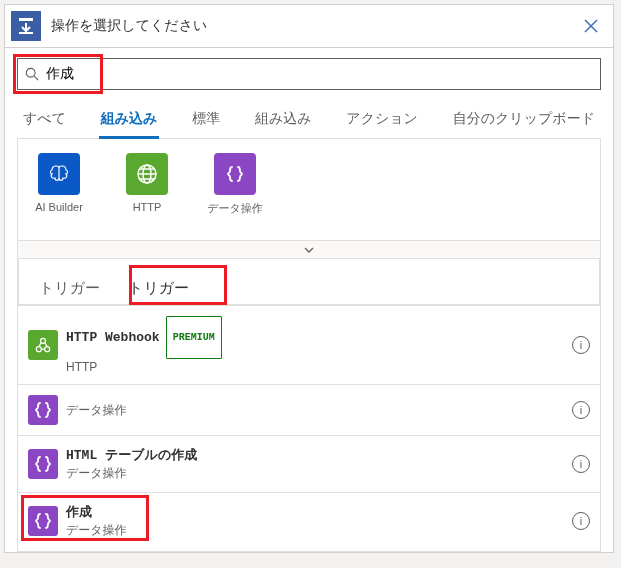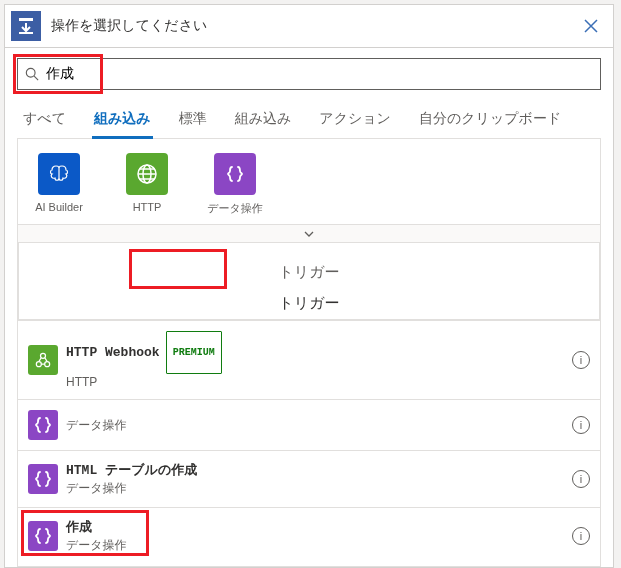--- a/index.html
+++ b/index.html
@@ -10,30 +10,30 @@
     .header-title { margin-left: 10px; flex: 1; font-size: 14px; }
     .close-btn { width: 24px; height: 24px; display: flex; align-items: center; justify-content: center; color: #3b6fb6; cursor: pointer; font-size: 16px; }
     .body { padding: 10px 12px 0; }
     .search-icon { width: 28px; display: flex; align-items: center; justify-content: center; color: #605e5c; }
     .search-input { border: none; outline: none; font-size: 14px; flex: 1; background: transparent; }
     .search-full { border: 1px solid #605e5c; height: 32px; }
     
     .search-area { position: relative; margin-bottom: 14px; }
     .search-area .search-full { display: flex; align-items: center; }
     .search-area .hl { position: absolute; border: 3px solid #ed1c24; top: -4px; left: -4px; height: 40px; width: 90px; pointer-events: none; }
-    .tabs { display: flex; gap: 24px; border-bottom: 1px solid #e1dfdd; padding: 0 4px; }
+    .tabs { display: flex; gap: 24px; border-bottom: 1px solid #e1dfdd; padding: 0 4px; justify-content: space-between; }
     .tab { padding: 6px 2px 10px; cursor: pointer; color: #605e5c; font-size: 14px; position: relative; }
     .tab.active { color: #106ebe; font-weight: 600; }
     .tab.active::after { content: ""; position: absolute; left: 0; right: 0; bottom: -1px; height: 3px; background: #106ebe; }
-    .connectors { border: 1px solid #e1dfdd; border-top: none; padding: 14px 10px 8px; display: flex; gap: 26px; }
+    .connectors { border: 1px solid #e1dfdd; border-top: none; padding: 14px 10px 24px; display: flex; gap: 26px; }
     .connector { display: flex; flex-direction: column; align-items: center; width: 62px; cursor: pointer; }
     .connector-icon { width: 42px; height: 42px; border-radius: 4px; display: flex; align-items: center; justify-content: center; }
     .connector-label { margin-top: 6px; font-size: 11px; color: #605e5c; text-align: center; }
     .collapse-bar { border: 1px solid #e1dfdd; border-top: none; height: 18px; display: flex; align-items: center; justify-content: center; color: #605e5c; cursor: pointer; background: #faf9f8; }
-    .subtabs-row { display: flex; align-items: center; padding: 14px 6px 0; border: 1px solid #e1dfdd; border-top: none; position: relative; flex-direction: column; }
+    .subtabs-row { display: flex; align-items: center; padding: 14px 6px 0; border: 1px solid #e1dfdd; border-top: none; position: relative; }
     .subtab { font-size: 15px; color: #605e5c; padding: 6px 14px; cursor: pointer; }
     .subtab.active { color: #323130; }
     .hl-actions { border: 3px solid #ed1c24; position: absolute; left: 110px; top: 6px; width: 98px; height: 40px; pointer-events: none; }
     .action-item { display: flex; align-items: center; padding: 10px 10px; border-top: 1px solid #e1dfdd; position: relative; cursor: pointer; }
     .action-icon { width: 30px; height: 30px; border-radius: 3px; display: flex; align-items: center; justify-content: center; flex-shrink: 0; }
     .action-text { margin-left: 8px; flex: 1; }
     .action-title { font-size: 13px; font-weight: 600; color: #323130; display: flex; align-items: center; gap: 6px; font-family: Liberation Mono, monospace; }
     .action-sub { font-size: 12px; color: #605e5c; margin-top: 1px; }
     .premium-badge { border: 1px solid #107c10; color: #107c10; font-size: 10px; padding: 15px 6px; font-weight: 600; border-radius: 1px; }
     .info-icon { color: #605e5c; width: 18px; height: 18px; display: flex; align-items: center; justify-content: center; border: 1px solid #605e5c; border-radius: 50%; font-size: 11px; }

